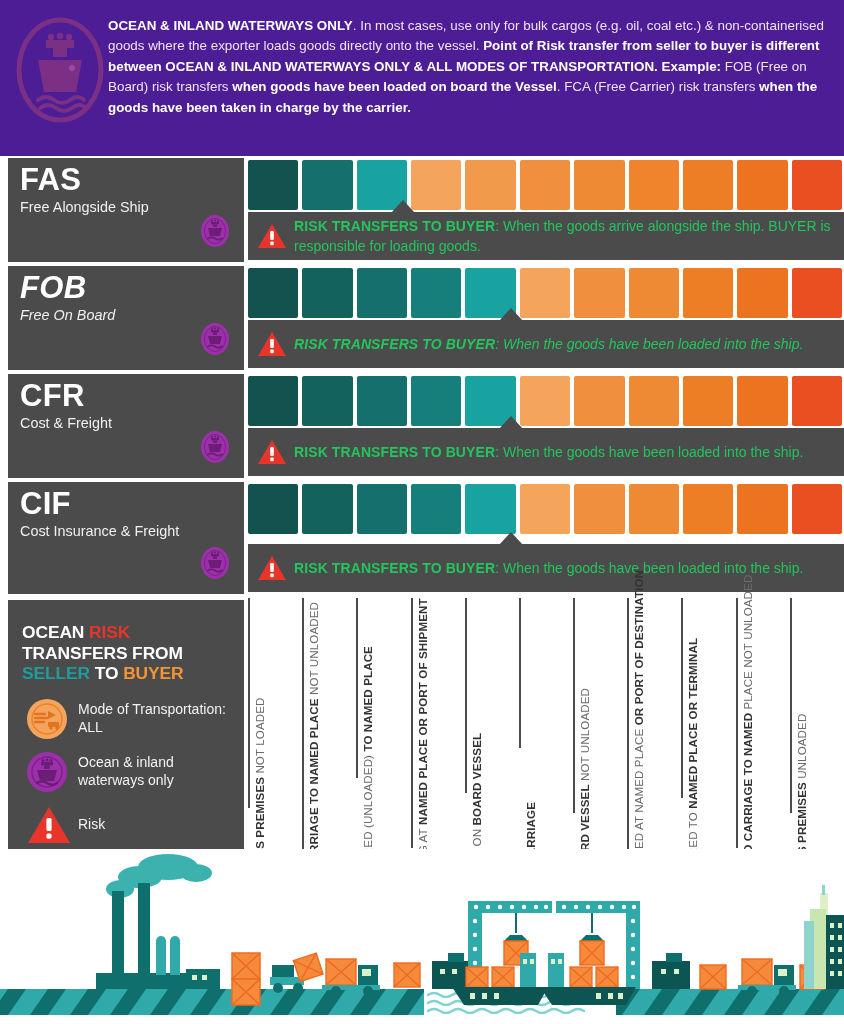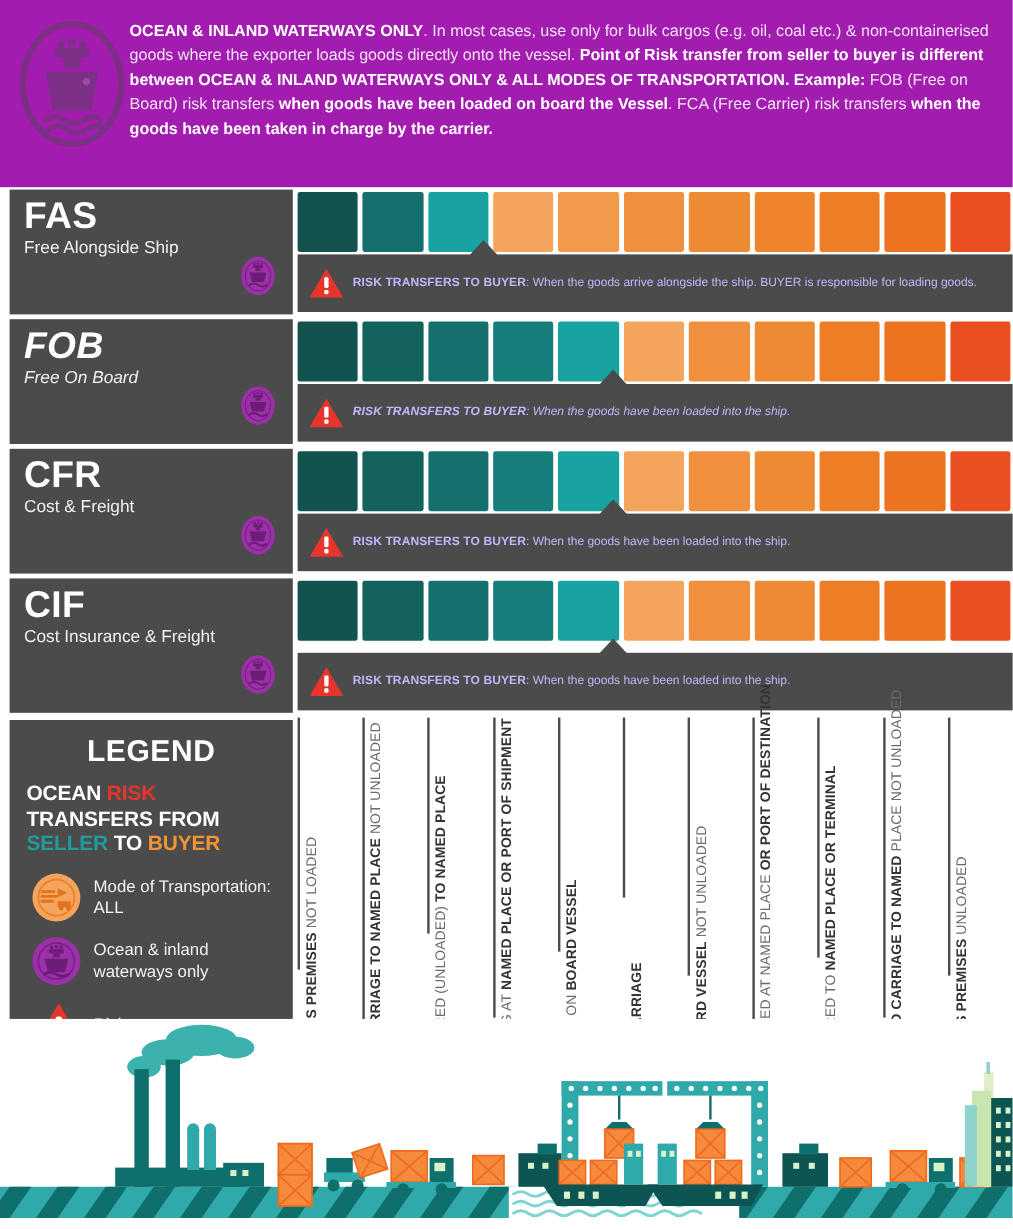--- a/index.html
+++ b/index.html
@@ -7,21 +7,21 @@
     width: 844px; height: 1024px;
     background: #ffffff;
     font-family: "Liberation Sans", sans-serif;
     overflow: hidden;
   }
   #page { position: relative; width: 844px; height: 1024px; background: #fff; }
 
   
   .banner {
     position: absolute; left: 0; top: 0; width: 844px; height: 156px;
-    background: #a21caf; display: flex; align-items: flex-start;
+    background: #4c1d95; display: flex; align-items: flex-start;
     padding: 10px 12px 21px 12px;
   }
   .banner-icon { flex: 0 0 96px; height: 120px; display: flex; align-items: center; justify-content: center; }
   .banner-text {
     flex: 1; color: #ffffff; font-size: 13.4px; line-height: 1.52;
     padding-top: 6px; padding-right: 8px;
   }
   .banner-text b { font-weight: bold; }
   .banner-text .light { font-weight: normal; color: #f2e2f5; }
 
@@ -36,21 +36,21 @@
   .mode-badge { position: absolute; right: 14px; bottom: 10px; }
 
   .blocks { position: absolute; left: 248px; top: 2px; right: 0; height: 50px; display: flex; gap: 4px; padding-right: 2px; }
   .blk { flex: 1 1 0; border-radius: 2px; }
 
   .risk-bar {
     position: absolute; left: 248px; right: 0; bottom: 2px; height: 48px;
     background: #4b4b4b; display: flex; align-items: center; padding: 0 10px 0 8px;
   }
   .risk-icon { flex: 0 0 32px; display: flex; align-items: center; justify-content: center; }
-  .risk-text { color: #c4b5fd; font-size: 10px; line-height: 1.45; padding-left: 6px; }
+  .risk-text { color: #22c55e; font-size: 14px; line-height: 1.45; padding-left: 6px; }
   .risk-text b { font-weight: bold; letter-spacing: .1px; }
   .risk-arrow { position: absolute; top: -12px; width: 0; height: 0;
     border-left: 12px solid transparent; border-right: 12px solid transparent;
     border-bottom: 13px solid #4b4b4b; }
 
   
   .legend {
     position: absolute; left: 8px; top: 600px; width: 236px; height: 322px;
     background: #4b4b4b; color: #fff; padding: 12px 14px;
   }
@@ -269,21 +269,20 @@
               <rect x="13.2" y="9" width="3.6" height="9" rx="1.2" fill="#fff"></rect>
               <rect x="13.2" y="19.6" width="3.6" height="3.6" rx="1.2" fill="#fff"></rect>
             </svg>
           </div>
           <div class="risk-text"><b>RISK TRANSFERS TO BUYER</b><span>: When the goods have been loaded into the ship.</span></div>
         </div>
       </div>
     </div>
 
   <div class="legend">
-    <div class="legend-title">LEGEND</div>
     <div class="legend-sub">
       <span>OCEAN </span><span class="risk">RISK</span><span> TRANSFERS FROM </span><span class="seller">SELLER</span><span> TO </span><span class="buyer">BUYER</span>
     </div>
     <div class="legend-items">
 
       <div class="legend-item">
         <div class="legend-swatch">
           <svg width="42" height="42" viewBox="0 0 42 42">
             <circle cx="21" cy="21" r="20" fill="#f5a45c"></circle>
             <circle cx="21" cy="21" r="15" fill="none" stroke="#ee7f2a" stroke-width="1.4"></circle>

